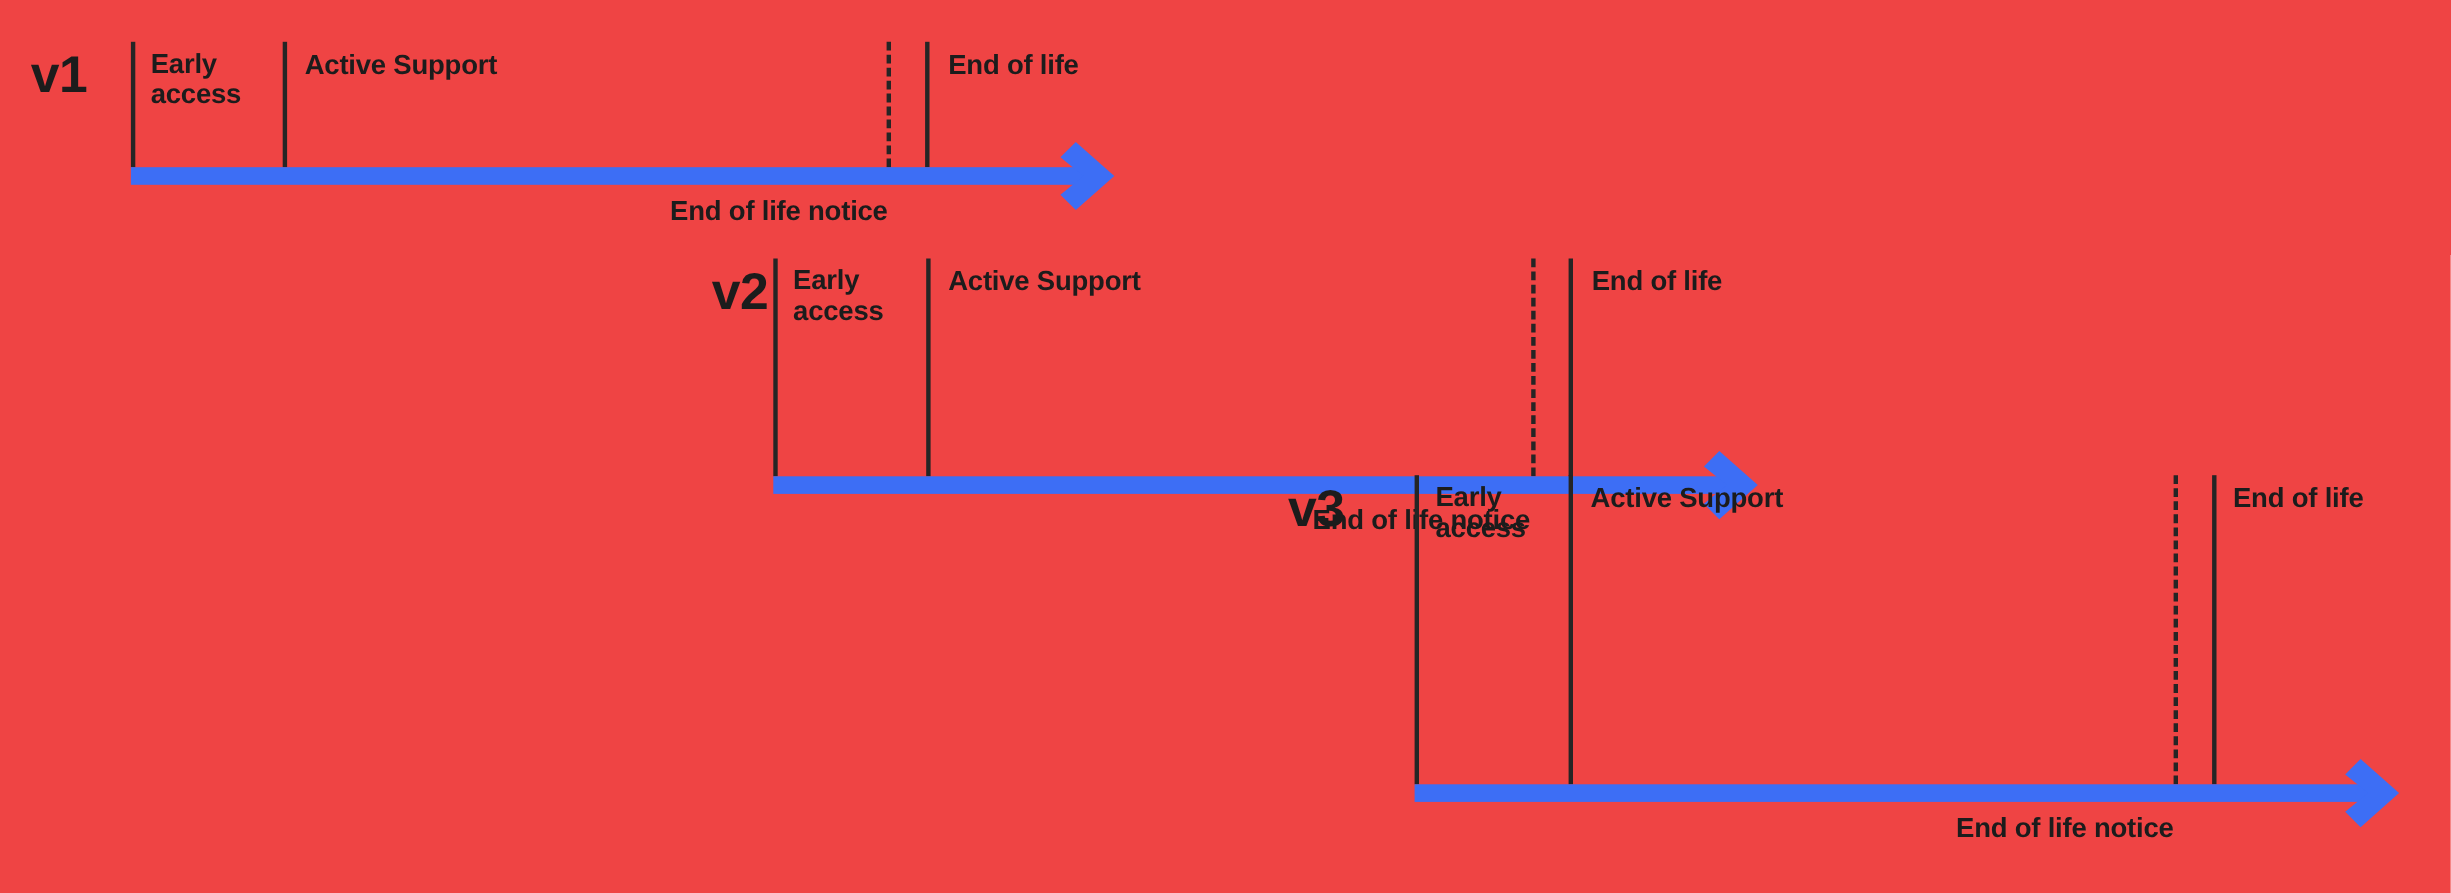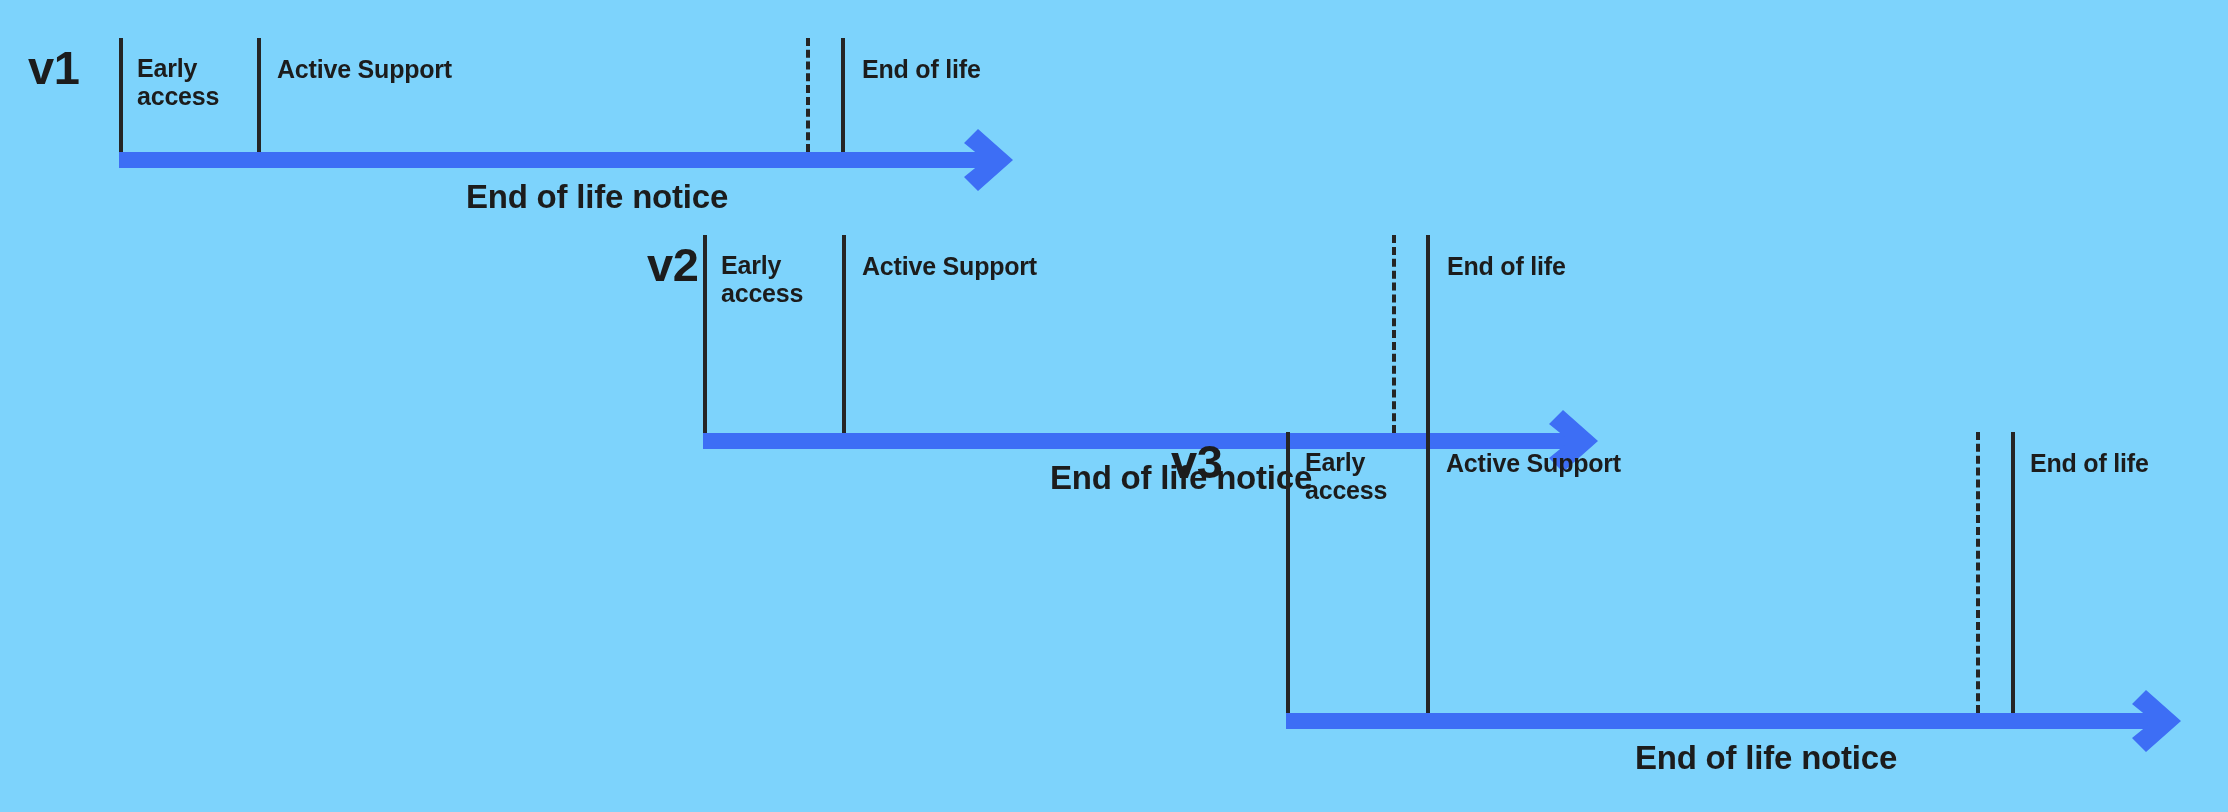--- a/index.html
+++ b/index.html
@@ -9,21 +9,21 @@
     background: #ffffff;
   }
   body {
     font-family: "Liberation Sans", "DejaVu Sans", sans-serif;
     -webkit-font-smoothing: antialiased;
   }
   #canvas {
     position: relative;
     width: 2228px;
     height: 812px;
-    background: #7dd3fc;
+    background: #ef4444;
     overflow: hidden;
   }
 
   
   .version-row {
     position: absolute;
     left: 0;
     top: 0;
     width: 2228px;
     height: 812px;
@@ -56,43 +56,42 @@
 
   
   .phase-label {
     position: absolute;
     font-size: 25px;
     font-weight: 700;
     color: #1c1c1c;
     line-height: 1.12;
     white-space: pre-line;
     letter-spacing: -0.2px;
-    margin-top: 10px;
   }
 
   
   .timeline-bar {
     position: absolute;
     height: 16px;
     background: #3d6ef5;
   }
   .timeline-arrow {
     position: absolute;
     overflow: visible;
   }
   .timeline-arrow svg { display: block; }
 
   
   .notice-label {
     position: absolute;
-    font-size: 33px;
+    font-size: 25px;
     font-weight: 700;
     color: #1c1c1c;
     white-space: nowrap;
-    text-align: center;
+    text-align: right;
     letter-spacing: -0.2px;
   }
 </style>
 </head>
 <body>
 
 <div id="canvas">
     <div class="version-row">
       <div class="version-label" style="left: 28px; top: 44px;">v1</div>
       <div class="divider" style="left: 119px; top: 38px; height: 114px;"></div>

